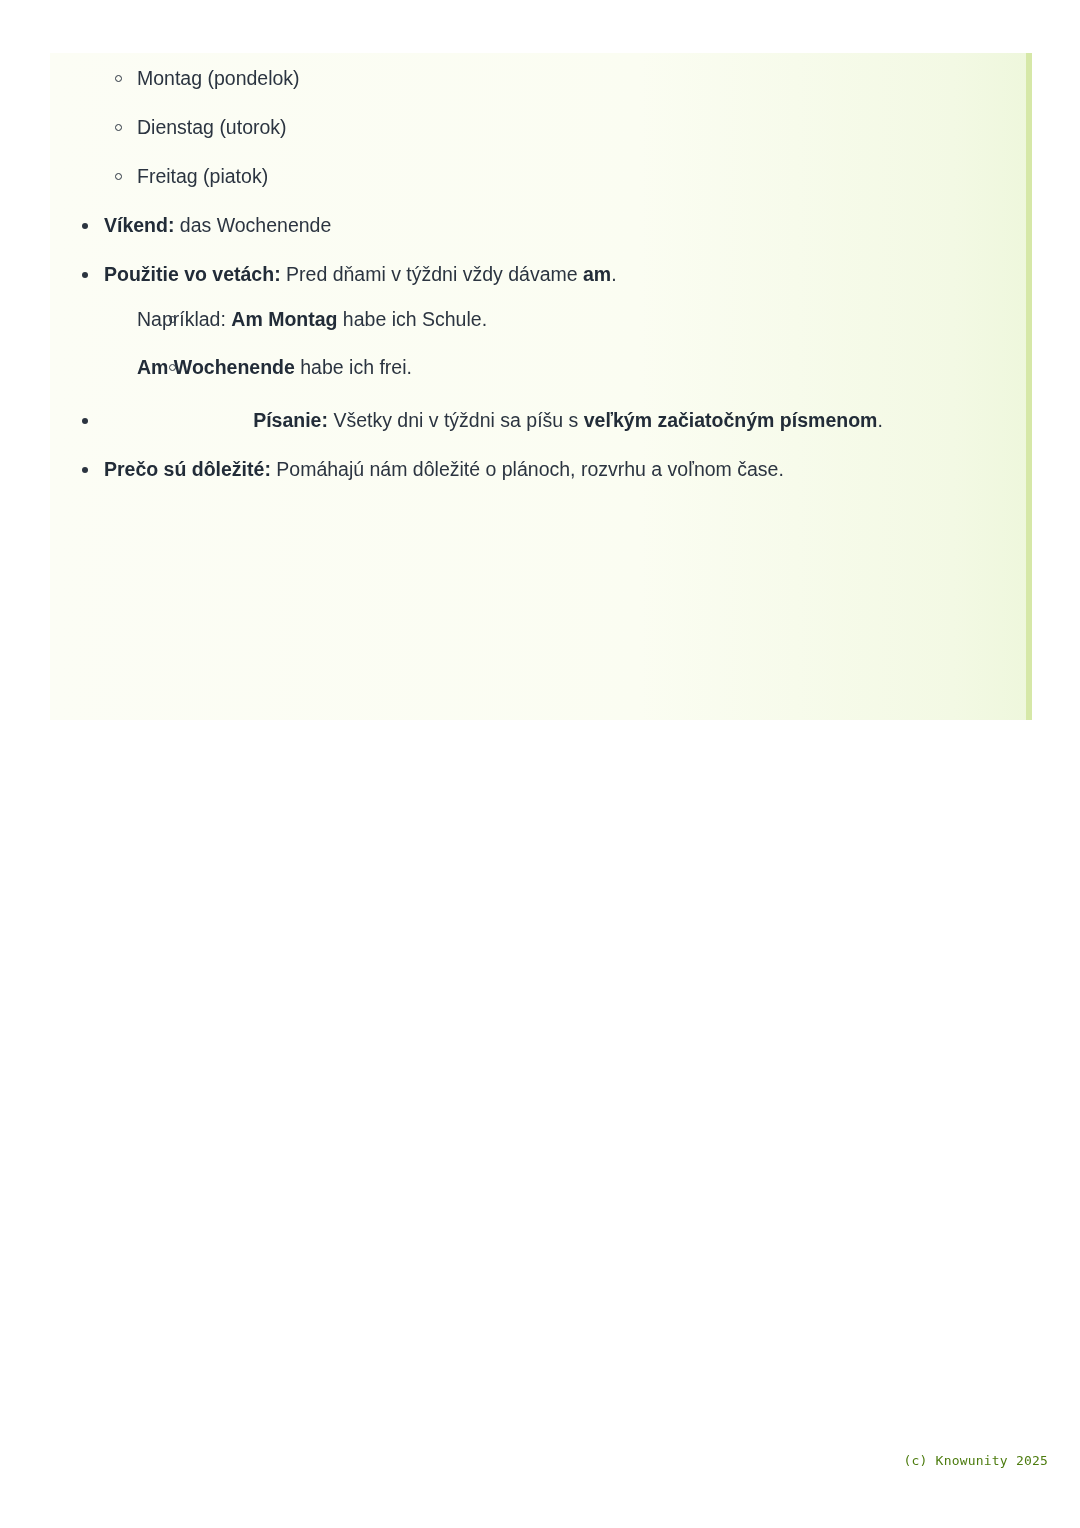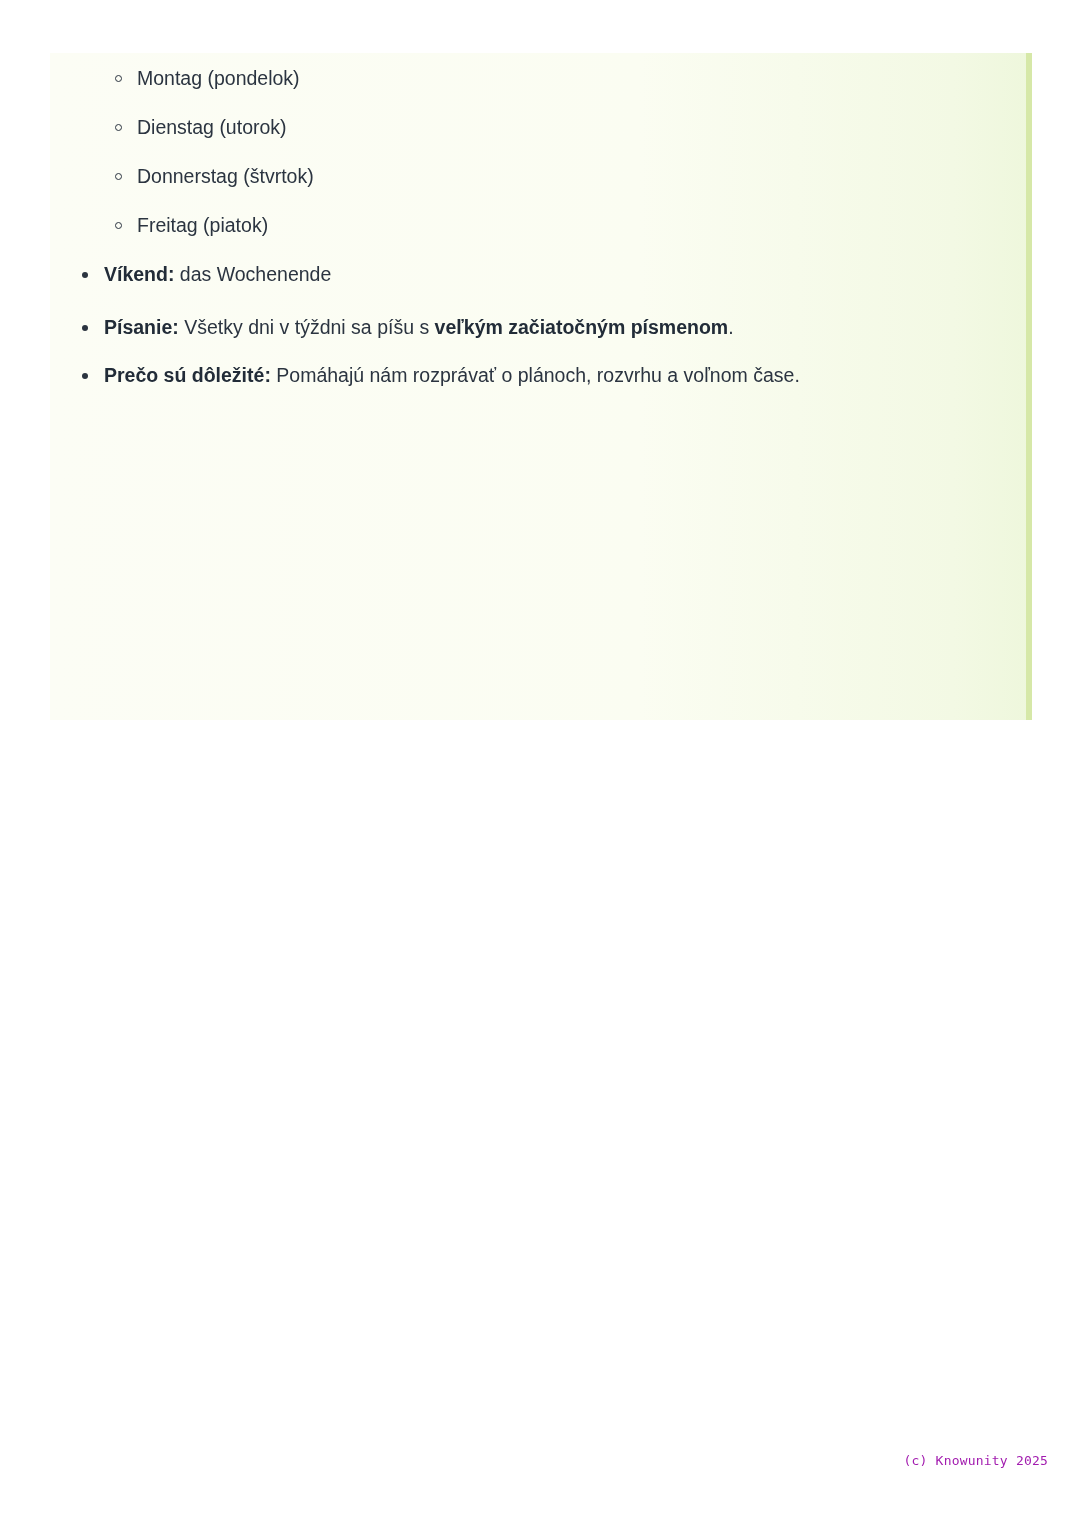--- a/index.html
+++ b/index.html
@@ -123,54 +123,65 @@
     padding-top: 12px;
   }
 
   
   #footer-credit {
     position: absolute;
     right: 68px;
     bottom: 68px;
     font-family: "DejaVu Sans Mono", monospace;
     font-size: 13px;
-    color: #a21caf;
+    color: #4d7c0f;
     letter-spacing: 0.2px;
   }
 </style>
 </head>
 <body>
 
 <div id="page">
 
   <div id="content-card">
     <div id="green-rule"></div>
 
     <div id="card-inner">
 
       <ul class="level2" id="days-list">
         <li class="l2"><span>Montag (pondelok)</span></li>
         <li class="l2"><span>Dienstag (utorok)</span></li>
-        <li class="l2"><span>Donnerstag (štvrtok)</span></li>
         <li class="l2"><span>Freitag (piatok)</span></li>
       </ul>
 
       <ul class="level1">
 
         <li class="l1">
           <b>Víkend:</b><span> das Wochenende</span>
         </li>
 
+        <li class="l1 tight">
+          <b>Použitie vo vetách:</b><span> Pred dňami v týždni vždy dávame </span><b>am</b><span>.</span>
 
-        <li class="l1" style="margin-top:26px;">
+          <ul class="level2" style="margin-top:18px;">
+            <li class="l2" style="padding-left:33px;">
+              <span>Napríklad: </span><b>Am Montag</b><span> habe ich Schule.</span>
+            </li>
+            <li class="l2" style="padding-left:33px;margin-bottom:4px;">
+              <b>Am Wochenende</b><span> habe ich frei.</span>
+            </li>
+          </ul>
+        </li>
+
+        <li class="l1" style="margin-top:26px;text-align:center;">
           <b>Písanie:</b><span> Všetky dni v týždni sa píšu s </span><b>veľkým začiatočným písmenom</b><span>.</span>
         </li>
 
         <li class="l1" style="padding-right:170px;">
-          <b>Prečo sú dôležité:</b><span> Pomáhajú nám rozprávať o plánoch, rozvrhu a voľnom čase.</span>
+          <b>Prečo sú dôležité:</b><span> Pomáhajú nám dôležité o plánoch, rozvrhu a voľnom čase.</span>
         </li>
 
       </ul>
 
     </div>
   </div>
 
   <div id="footer-credit">(c) Knowunity 2025</div>
 
 </div>

